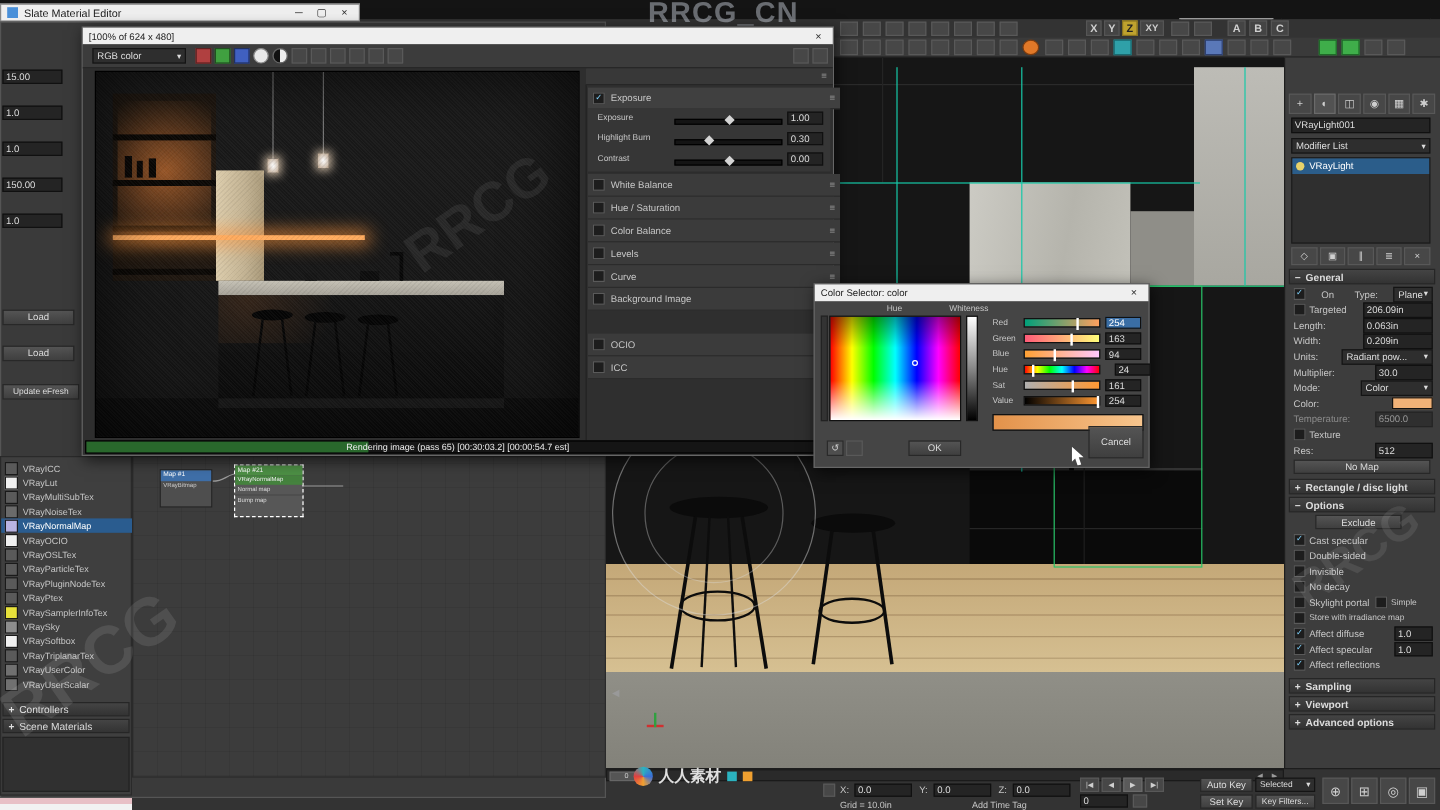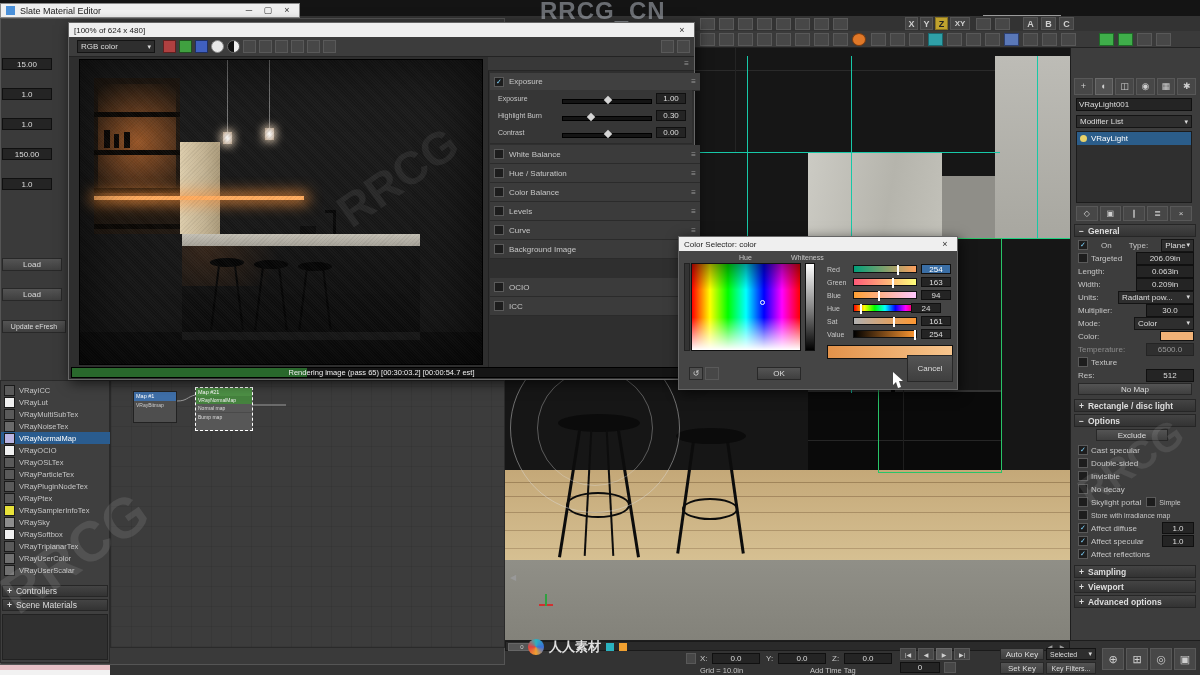--- a/index.html
+++ b/index.html
@@ -4,21 +4,21 @@
 <style>
   html,body{margin:0;padding:0;background:#111}
   .stage{position:relative;width:1200px;height:675px;background:#262626;overflow:hidden;
          font-family:"Liberation Sans",sans-serif;color:#ccc}
   .abs{position:absolute;box-sizing:border-box}
   .f{display:flex;align-items:center}
   .win{border:1px solid #666;box-shadow:2px 3px 12px rgba(0,0,0,.65)}
   .titlebar{background:#efefef;color:#222;font-size:9px;display:flex;align-items:center;padding:0 5px;gap:5px}
   .wbtn{width:14px;text-align:center;color:#333;font-size:9px;line-height:13px;flex:none}
   .ic{background:#474747;border:1px solid #595959}
-  .fld{background:#242424;border:1px solid #101010;color:#ddd;font-size:8px;display:flex;align-items:center;justify-content:center;padding:0 2px;white-space:nowrap;overflow:hidden}
+  .fld{background:#242424;border:1px solid #101010;color:#ddd;font-size:8px;display:flex;align-items:center;justify-content:flex-start;padding:0 2px;white-space:nowrap;overflow:hidden}
   .fld.l{justify-content:flex-start}
   .dd{background:#2e2e2e;border:1px solid #141414;color:#ddd;font-size:8px;display:flex;align-items:center;padding:0 3px;justify-content:space-between;white-space:nowrap;overflow:hidden}
   .btn{background:linear-gradient(#545454,#3f3f3f);border:1px solid #282828;color:#ddd;font-size:8px;display:flex;align-items:center;justify-content:center;white-space:nowrap}
   .roll{background:linear-gradient(#444,#333);border:1px solid #262626;color:#ddd;font-size:8.5px;font-weight:bold;display:flex;align-items:center;gap:4px;padding:0 4px}
   .lbl{font-size:8px;color:#c6c6c6;white-space:nowrap}
   .chk{width:8px;height:8px;background:#1d1d1d;border:1px solid #5a5a5a;font-size:7px;line-height:7px;color:#7fd4ff;text-align:center;flex:none;display:inline-block;overflow:hidden}
   .sw{width:9px;height:9px;border:1px solid #1a1a1a;flex:none;display:inline-block}
   .mat-row{position:absolute;left:1px;width:107px;height:12px;display:flex;align-items:center;gap:4px;padding:0 3px}
   .mat-row .lbl{font-size:7.5px}
   .mat-row.sel{background:#2a5c8f}
@@ -671,21 +671,21 @@
     <div class="abs" style="left:174px;top:54px;width:64px;height:8px;border:1px solid #111;background:linear-gradient(to right,#ffa032,#ffc8ff)">
         <span class="abs" style="left:38%;top:-1px;width:2px;height:10px;background:#fff"></span>
       </div>
     <div class="abs fld" style="left:242px;top:53px;width:30px;height:10px">
         <span>94</span>
       </div>
     <span class="abs lbl t7" style="left:148px;top:68px">Hue</span>
     <div class="abs" style="left:174px;top:67px;width:64px;height:8px;border:1px solid #111;background:linear-gradient(to right,#f00,#ff0,#0f0,#0ff,#00f,#f0f,#f00)">
         <span class="abs" style="left:9%;top:-1px;width:2px;height:10px;background:#fff"></span>
       </div>
-    <div class="abs fld" style="left:232px;top:66px;width:30px;height:10px">
+    <div class="abs fld" style="left:250px;top:66px;width:30px;height:10px">
         <span>24</span>
       </div>
     <span class="abs lbl t7" style="left:148px;top:81px">Sat</span>
     <div class="abs" style="left:174px;top:80px;width:64px;height:8px;border:1px solid #111;background:linear-gradient(to right,#b0b0b0,#ff9832)">
         <span class="abs" style="left:63%;top:-1px;width:2px;height:10px;background:#fff"></span>
       </div>
     <div class="abs fld" style="left:242px;top:79px;width:30px;height:10px">
         <span>161</span>
       </div>
     <span class="abs lbl t7" style="left:148px;top:94px">Value</span>

